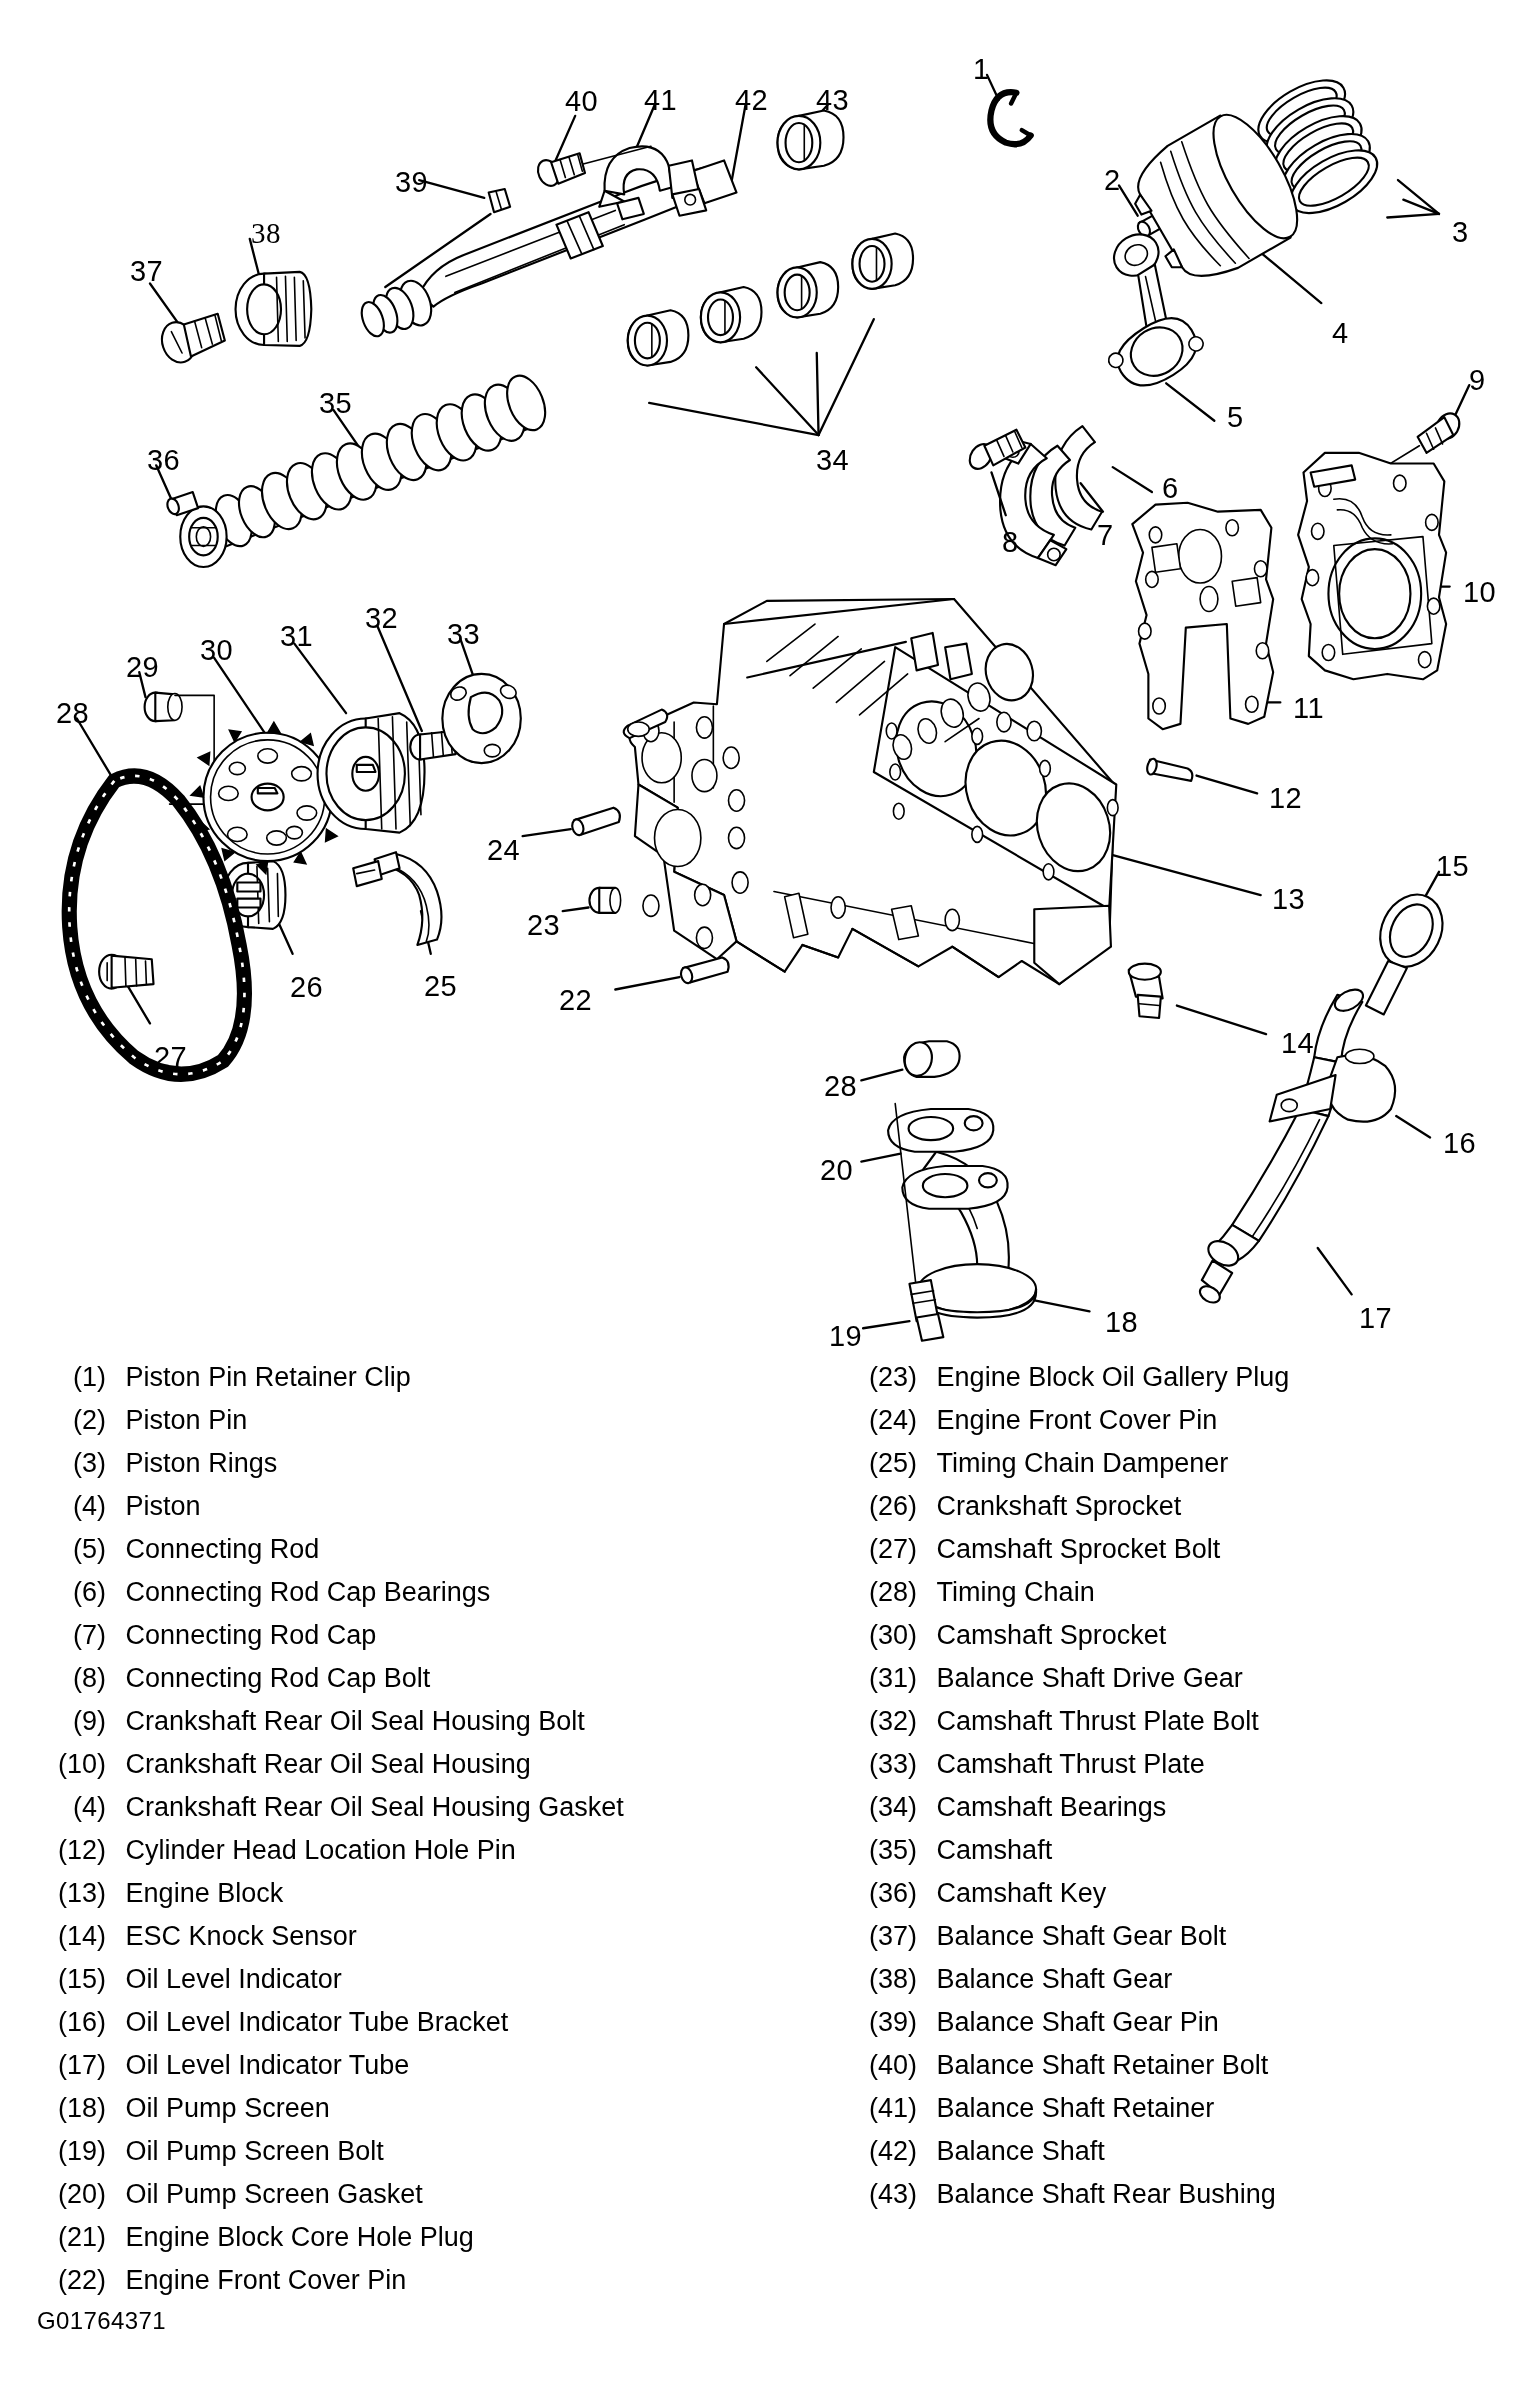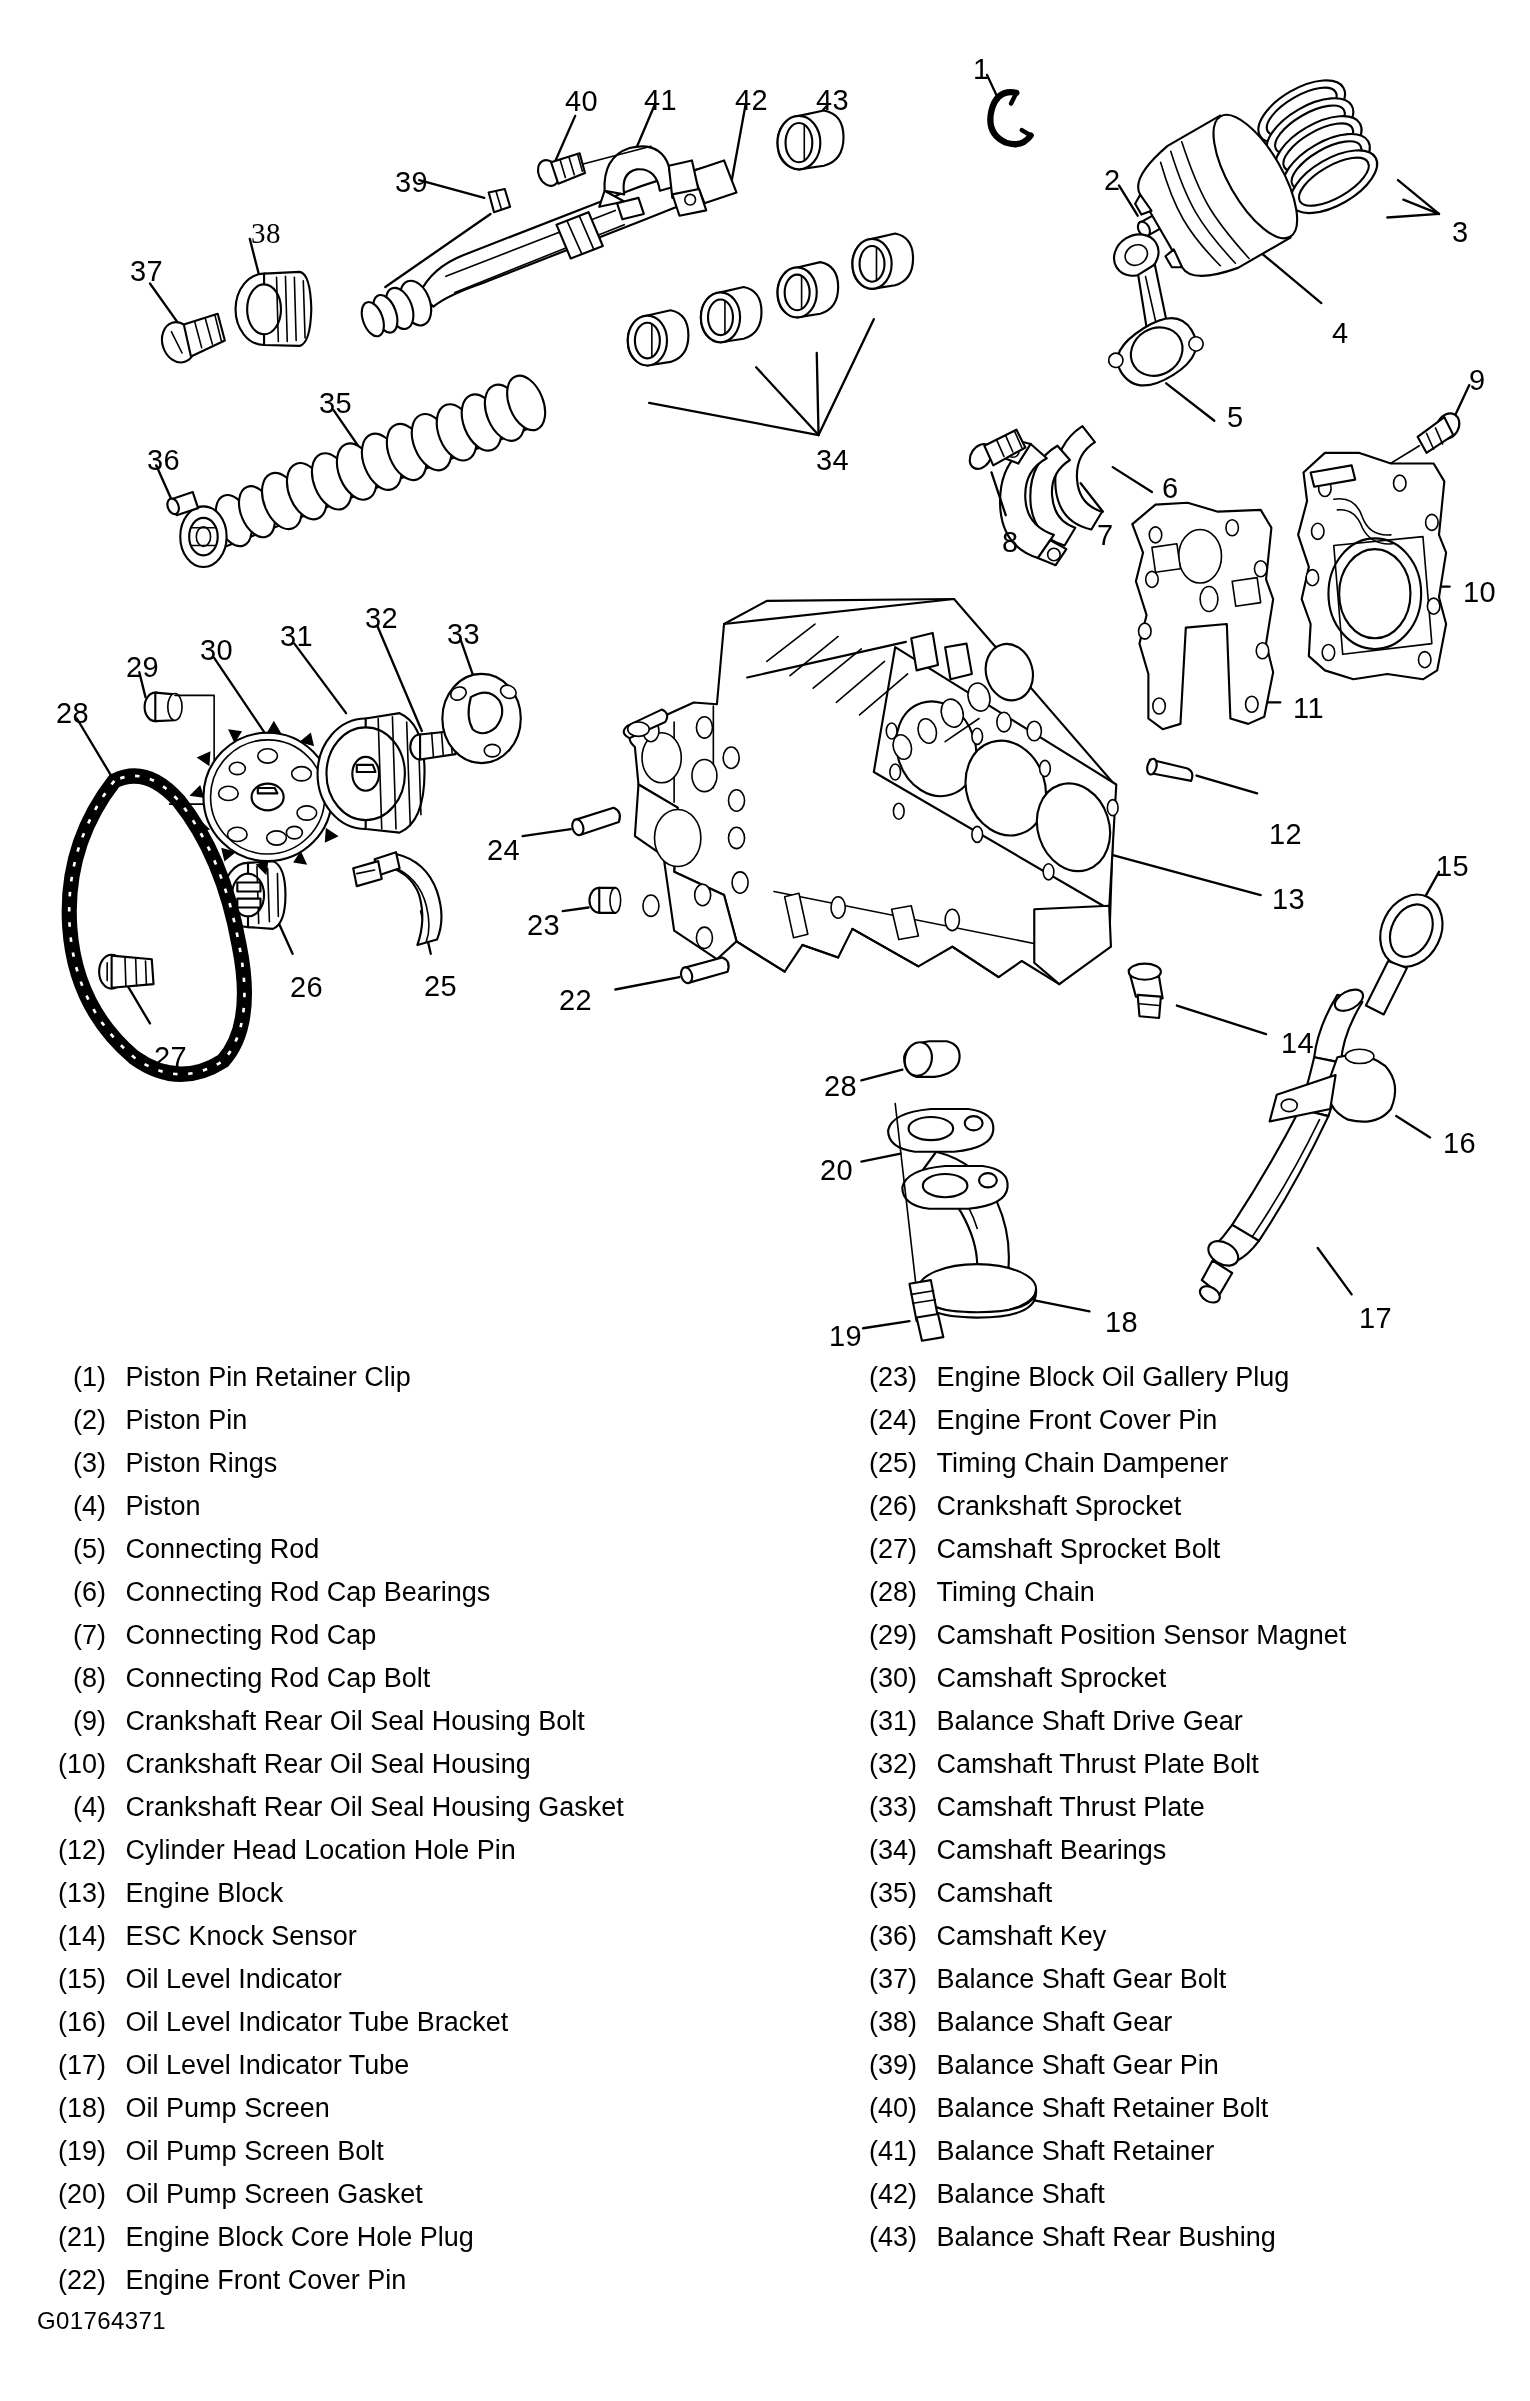--- a/index.html
+++ b/index.html
@@ -586,21 +586,21 @@
     <div class="callout" style="left: 1104px; top: 166px;">2</div>
     <div class="callout" style="left: 1452px; top: 218px;">3</div>
     <div class="callout" style="left: 1332px; top: 319px;">4</div>
     <div class="callout" style="left: 1227px; top: 403px;">5</div>
     <div class="callout" style="left: 1162px; top: 474px;">6</div>
     <div class="callout" style="left: 1097px; top: 521px;">7</div>
     <div class="callout" style="left: 1002px; top: 528px;">8</div>
     <div class="callout" style="left: 1469px; top: 366px;">9</div>
     <div class="callout" style="left: 1463px; top: 578px;">10</div>
     <div class="callout" style="left: 1293px; top: 694px;">11</div>
-    <div class="callout" style="left: 1269px; top: 784px; margin-top: 36px;">12</div>
+    <div class="callout" style="left: 1269px; top: 784px;">12</div>
     <div class="callout" style="left: 1272px; top: 885px;">13</div>
     <div class="callout" style="left: 1281px; top: 1029px;">14</div>
     <div class="callout" style="left: 1436px; top: 852px;">15</div>
     <div class="callout" style="left: 1443px; top: 1129px;">16</div>
     <div class="callout" style="left: 1359px; top: 1304px;">17</div>
     <div class="callout" style="left: 1105px; top: 1308px;">18</div>
     <div class="callout" style="left: 829px; top: 1322px;">19</div>
     <div class="callout" style="left: 820px; top: 1156px;">20</div>
     <div class="callout" style="left: 824px; top: 1072px;">28</div>
     <div class="callout" style="left: 559px; top: 986px;">22</div>
@@ -737,24 +737,20 @@
       </div>
       <div class="legend-row">
         <span class="legend-num">(27)</span>
         <span class="legend-label">Camshaft Sprocket Bolt</span>
       </div>
       <div class="legend-row">
         <span class="legend-num">(28)</span>
         <span class="legend-label">Timing Chain</span>
       </div>
       <div class="legend-row">
-        <span class="legend-num">(29)</span>
-        <span class="legend-label">Camshaft Position Sensor Magnet</span>
-      </div>
-      <div class="legend-row">
         <span class="legend-num">(30)</span>
         <span class="legend-label">Camshaft Sprocket</span>
       </div>
       <div class="legend-row">
         <span class="legend-num">(31)</span>
         <span class="legend-label">Balance Shaft Drive Gear</span>
       </div>
       <div class="legend-row">
         <span class="legend-num">(32)</span>
         <span class="legend-label">Camshaft Thrust Plate Bolt</span>

